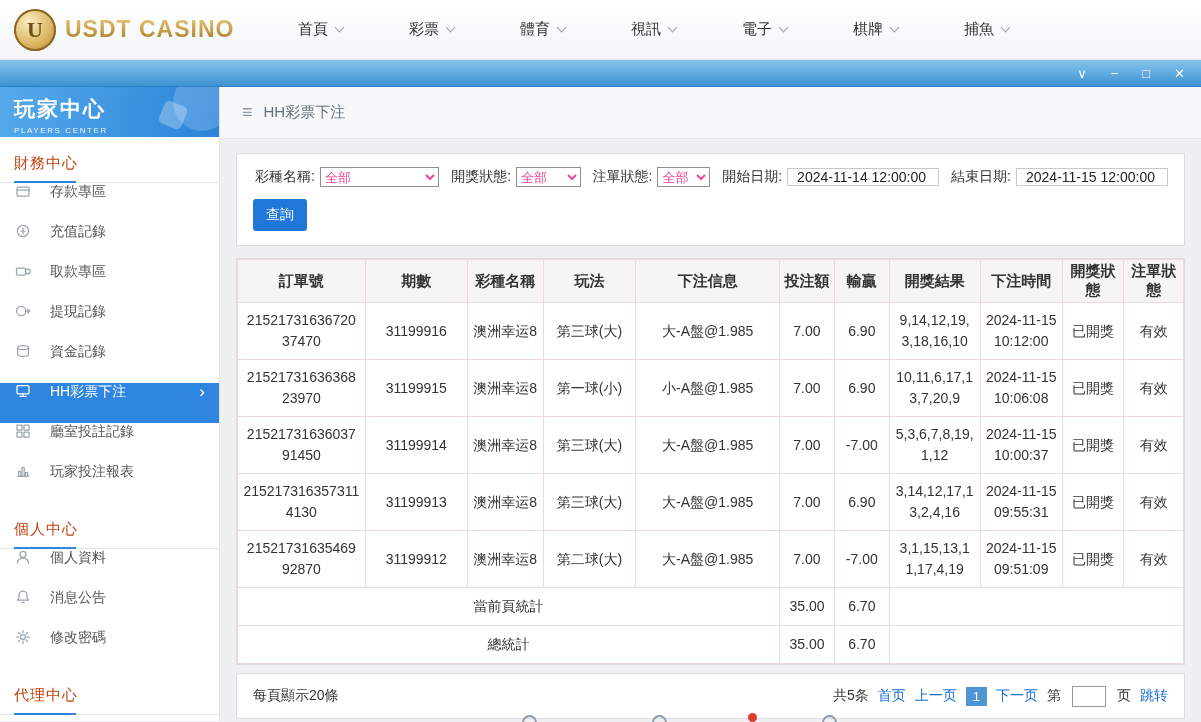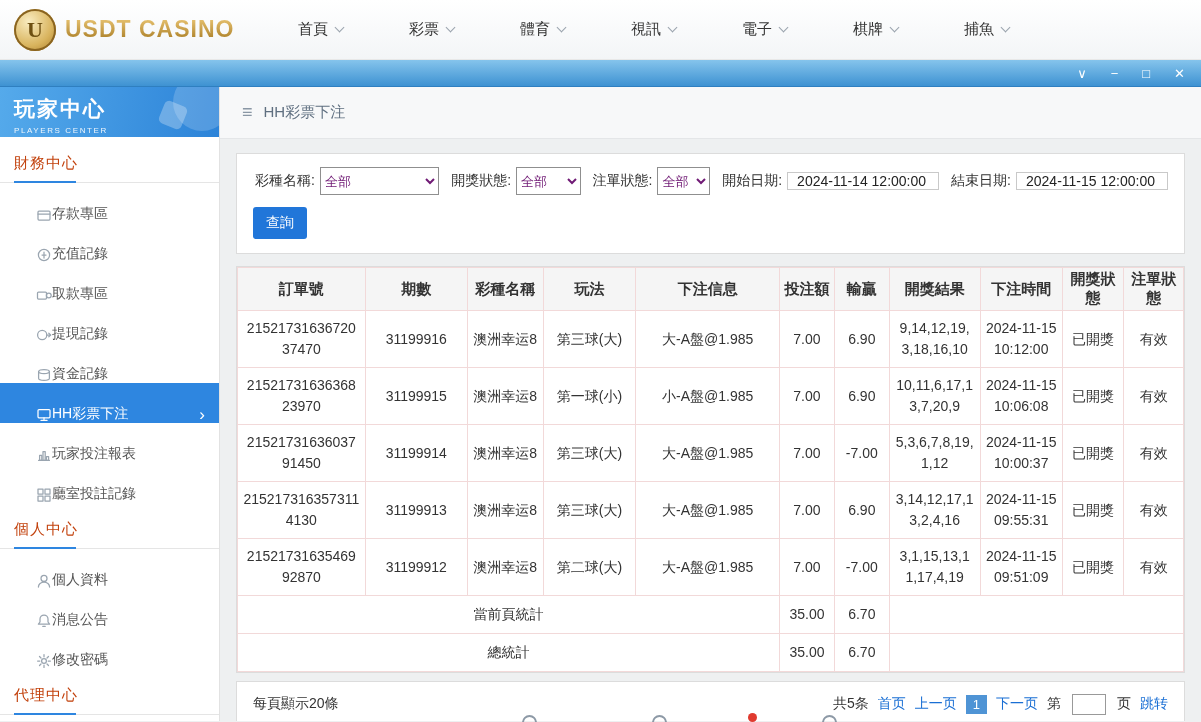--- a/index.html
+++ b/index.html
@@ -26,38 +26,38 @@
   .main{flex:1;display:flex;flex-direction:column;overflow:hidden}
 
   
   .sb-header{height:50px;background:linear-gradient(100deg,#55aaeb,#2c83d8);color:#fff;padding:8px 14px;position:relative;overflow:hidden}
   .sb-title{font-size:21px;font-weight:bold;letter-spacing:2px}
   .sb-sub{font-size:8px;letter-spacing:1.6px;opacity:.9;margin-top:3px}
   .sb-deco1{position:absolute;right:-12px;top:-14px;width:58px;height:58px;border-radius:50%;background:rgba(255,255,255,.18)}
   .sb-deco2{position:absolute;right:34px;top:16px;width:24px;height:24px;border-radius:5px;background:rgba(255,255,255,.28);transform:rotate(22deg)}
   .section-label{position:relative;padding:17px 14px 9px;font-size:15px;color:#c2410c;border-bottom:1px solid #e5e5e5;letter-spacing:1px}
   .section-label::after{content:"";position:absolute;left:14px;bottom:-1px;width:62px;height:2px;background:#2e86e0}
-  .menu-item{height:40px;display:flex;align-items:flex-end;gap:0;padding-left:36px;font-size:14px;color:#555;cursor:pointer;position:relative}
+  .menu-item{height:40px;display:flex;align-items:flex-start;gap:19px;padding-left:15px;font-size:14px;color:#555;cursor:pointer;position:relative}
   .menu-item .icon{width:16px;height:16px;color:#9aa5b0;flex-shrink:0}
   .icon svg{width:100%;height:100%;fill:none;stroke:currentColor;stroke-width:1.25;stroke-linecap:round;stroke-linejoin:round}
   .menu-item.active{background:#2e86e0;color:#fff}
   .menu-item.active .icon{color:#fff}
   .mi-arrow{position:absolute;right:14px;font-size:17px;line-height:1}
 
   
   .breadcrumb{height:52px;background:#f7f8f9;border-bottom:1px solid #e4e6e8;display:flex;align-items:center;gap:11px;padding-left:22px;color:#5f6f80;font-size:15px;flex-shrink:0}
   .bc-icon{font-size:18px;color:#8a97a5;cursor:pointer}
 
   
   .panel{background:#fff;border:1px solid #dcdcdc;margin:14px 16px 0}
   .filter-panel{padding:13px 16px 14px}
   .filter-row{display:flex;align-items:center;font-size:14px;color:#333;white-space:nowrap}
   .filter-row label{margin:0 5px 0 12px}
   .filter-row label:first-child{margin-left:2px}
-  select{height:28px;font-size:13px;color:#701a75;border:1px solid #8f8f8f;background:#fff;cursor:pointer}
+  select{height:20px;font-size:13px;color:#ec4899;border:1px solid #8f8f8f;background:#fff;cursor:pointer}
   .sel-lottery{width:122px}
   .sel-draw{width:66px}
   .sel-order{width:54px}
   .date-input{height:18px;width:152px;border:1px solid #c9c9c9;font-size:14px;padding:0 9px;color:#222}
   .search-btn{margin-top:12px;background:#2176d9;color:#fff;border:none;font-size:14px;padding:7px 13px;border-radius:3px;cursor:pointer;display:inline-block}
 
   
   .table-panel{margin-top:12px}
   table{width:100%;border-collapse:collapse;table-layout:fixed}
   th,td{border:1px solid #f2d9d9;text-align:center;color:#333;vertical-align:middle}
@@ -185,36 +185,36 @@
      <span class="icon"><svg viewBox="0 0 16 16">
               <rect x="2" y="2.6" width="12" height="8.2" rx="1"></rect>
               <line x1="8" y1="10.8" x2="8" y2="13"></line>
               <line x1="5" y1="13.4" x2="11" y2="13.4"></line>
             </svg></span>
      <span>HH彩票下注</span>
      <span class="mi-arrow">›</span>
    </div>
         <div class="menu-item">
      <span class="icon"><svg viewBox="0 0 16 16">
+              <rect x="2" y="2" width="5" height="5"></rect>
+              <rect x="9" y="2" width="5" height="5"></rect>
+              <rect x="2" y="9" width="5" height="5"></rect>
+              <rect x="9" y="9" width="5" height="5"></rect>
+            </svg></span>
+     <span>廳室投註記錄</span>
+
+   </div>
+        <div class="menu-item">
+     <span class="icon"><svg viewBox="0 0 16 16">
               <line x1="2.6" y1="13.4" x2="13.4" y2="13.4"></line>
               <rect x="3.6" y="8.4" width="2.2" height="5"></rect>
               <rect x="7" y="4.6" width="2.2" height="8.8"></rect>
               <rect x="10.4" y="9.6" width="2.2" height="3.8"></rect>
             </svg></span>
      <span>玩家投注報表</span>
-
-   </div>
-        <div class="menu-item">
-     <span class="icon"><svg viewBox="0 0 16 16">
-              <rect x="2" y="2" width="5" height="5"></rect>
-              <rect x="9" y="2" width="5" height="5"></rect>
-              <rect x="2" y="9" width="5" height="5"></rect>
-              <rect x="9" y="9" width="5" height="5"></rect>
-            </svg></span>
-     <span>廳室投註記錄</span>
 
    </div>
       </div>
     <div class="section-label">個人中心</div>
     <div id="personal-items">
         <div class="menu-item">
      <span class="icon"><svg viewBox="0 0 16 16">
               <circle cx="8" cy="5.4" r="3"></circle>
               <path d="M2.4 14 a5.6 5 0 0 1 11.2 0"></path>
             </svg></span>

